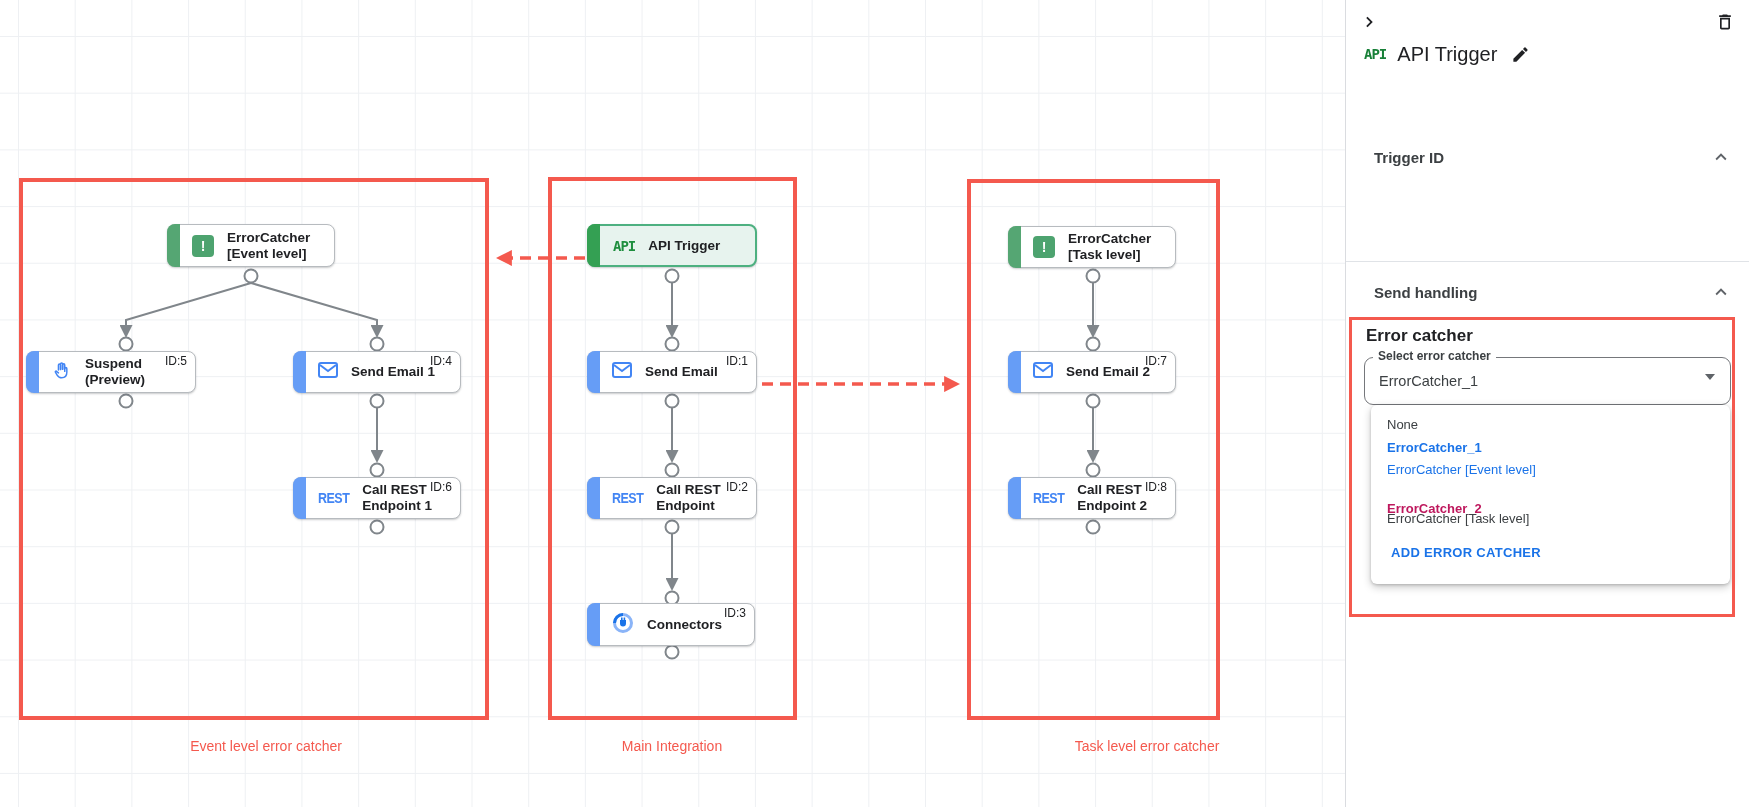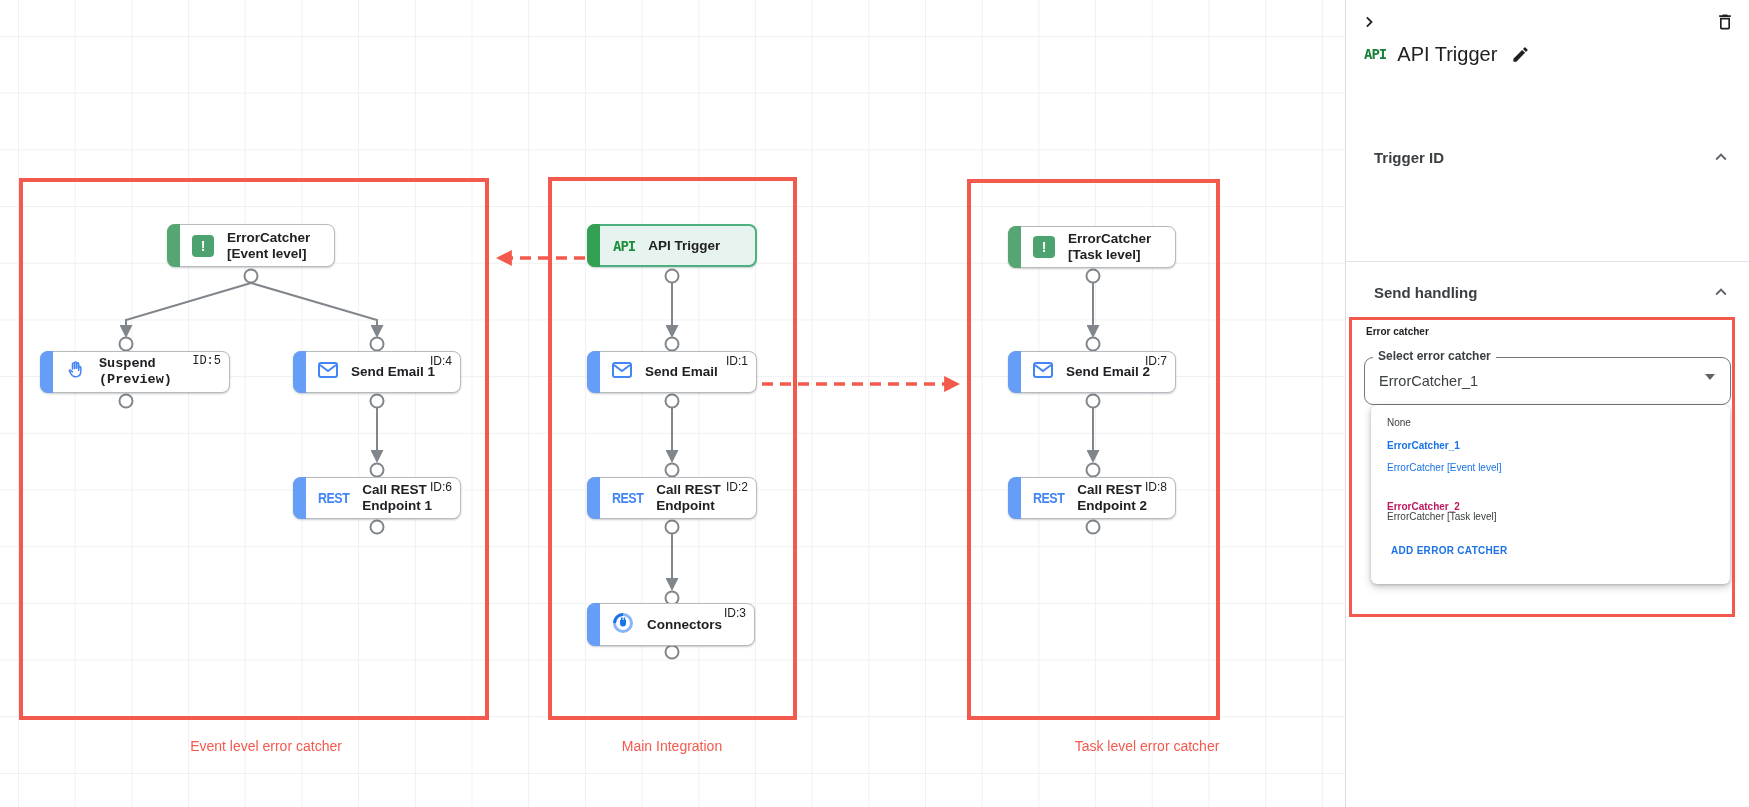--- a/index.html
+++ b/index.html
@@ -30,21 +30,21 @@
   .node.api { background:#e7f3ee; border:2px solid #4db080; }
   .node.api .bar { left:-2px; top:-2px; bottom:-2px; background:#34a053; }
 
   .ec-icon { width:22px; height:22px; border-radius:4px; background:#4da36f; color:#fff; font-size:14px; font-weight:700;
     display:flex; align-items:center; justify-content:center; flex:0 0 auto; }
   .api-logo { font-family:"DejaVu Sans Mono", monospace; font-weight:700; color:#1e8e3e; font-size:14px; letter-spacing:-1px; }
   .rest-logo { font-family:"Liberation Sans", sans-serif; font-weight:700; color:#4285f4; font-size:12.5px; letter-spacing:-.5px; transform:scaleY(1.15); }
 
   
   .n-ec-event { left:167px; top:224px; width:168px; height:43px; }
-  .n-suspend  { left:40px;  top:351px; width:190px; height:42px;font-family:Liberation Mono, monospace; }
+  .n-suspend  { left:26px;  top:351px; width:170px; height:42px; }
   .n-se1      { left:293px; top:351px; width:168px; height:42px; }
   .n-cr1      { left:293px; top:477px; width:168px; height:42px; }
   .n-api      { left:587px; top:224px; width:170px; height:43px; }
   .n-se       { left:587px; top:351px; width:170px; height:42px; }
   .n-cr       { left:587px; top:477px; width:170px; height:42px; }
   .n-conn     { left:587px; top:603px; width:168px; height:43px; }
   .n-ec-task  { left:1008px; top:226px; width:168px; height:42px; }
   .n-se2      { left:1008px; top:351px; width:168px; height:42px; }
   .n-cr2      { left:1008px; top:477px; width:168px; height:42px; }
 
@@ -72,25 +72,25 @@
   .f-trigger { left:19px; top:204px; width:366px; height:38px; border:1px solid #c4c7c5; }
   .f-select  { left:18px; top:357px; width:367px; height:48px; border:1px solid #75777b; cursor:pointer; }
   .float-label { position:absolute; top:-9px; background:#fff; padding:0 5px; font-size:12px; font-weight:700; color:#3c4043; white-space:nowrap; }
   .fl-trigger { left:86px; } .fl-select { left:8px; }
   .field-row { display:flex; align-items:center; height:100%; padding-left:14px; gap:7px; font-size:14.5px; }
   .f-prefix { color:#9aa0a6; }
   .f-value { color:#202124; }
   .caret { position:absolute; right:15px; top:16px; width:0; height:0; border-left:5.5px solid transparent; border-right:5.5px solid transparent; border-top:6px solid #5f6368; }
 
   .annotation-box { position:absolute; left:3px; top:317px; width:386px; height:300px; border:3px solid #f4594e; pointer-events:none; }
-  .ec-group-label { position:absolute; left:20px; top:326px; font-size:10px; font-weight:700; color:#202124; }
+  .ec-group-label { position:absolute; left:20px; top:326px; font-size:17px; font-weight:700; color:#202124; }
 
   .menu { position:absolute; left:25px; top:405px; width:359px; height:179px; background:#fff; border-radius:6px;
     box-shadow:0 1px 3px rgba(0,0,0,.18), 0 3px 9px rgba(0,0,0,.22); }
-  .menu-item { position:absolute; left:16px; font-size:10px; cursor:pointer; white-space:nowrap; }
+  .menu-item { position:absolute; left:16px; font-size:13px; cursor:pointer; white-space:nowrap; }
   .mi-none { top:12px; color:#3c4043; }
   .mi-ec1-name { top:35px; color:#1a73e8; font-weight:700; }
   .mi-ec1-desc { top:57px; color:#1a73e8; }
   .mi-ec2-name { top:84px; color:#be185d; font-weight:700;margin-top:12px; }
   .mi-ec2-desc { top:106px; color:#3c4043; }
   .mi-add { top:140px; left:20px; color:#1a73e8; font-weight:700; letter-spacing:.3px; }
 </style>
 </head>
 <body>
 

